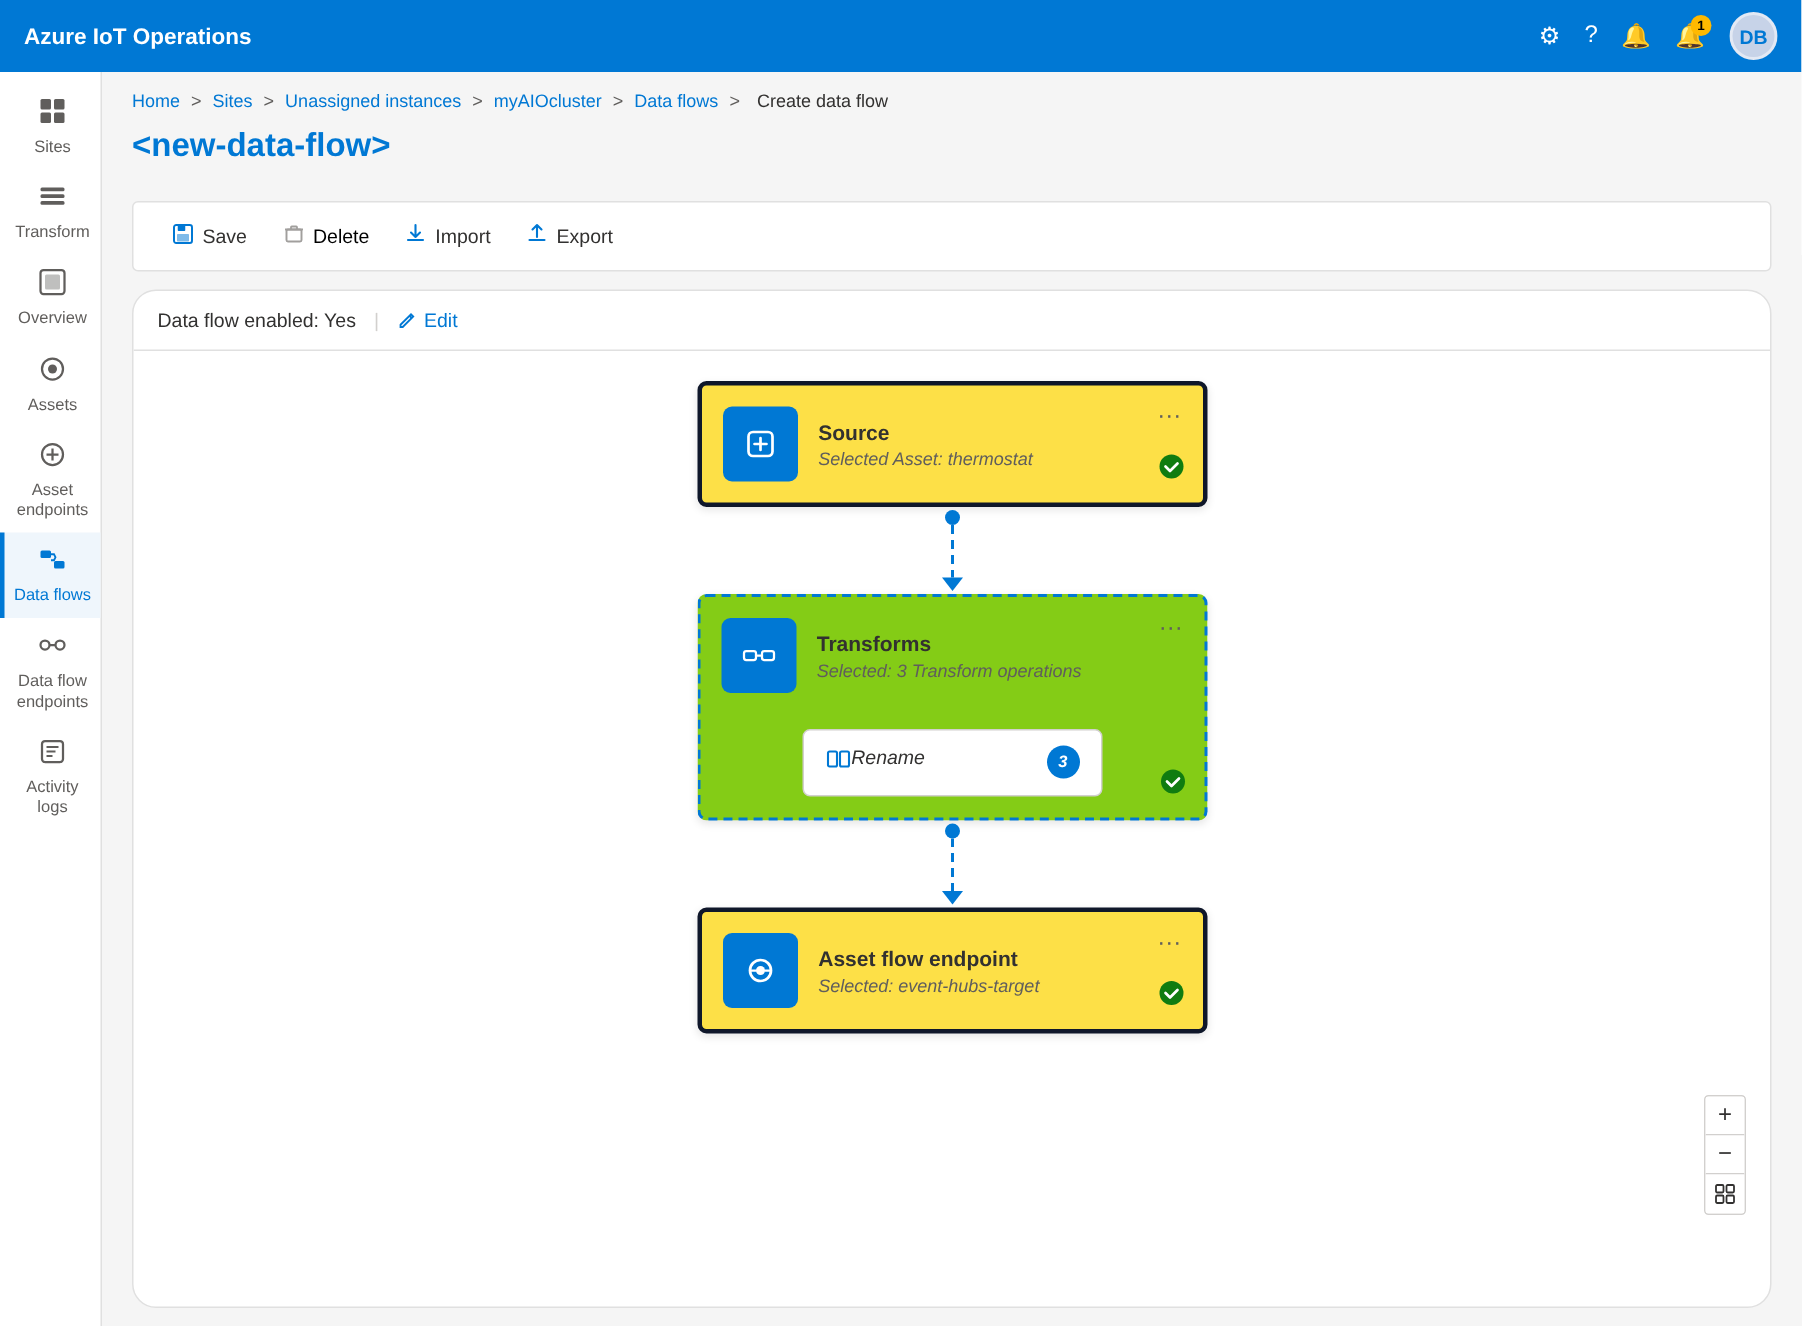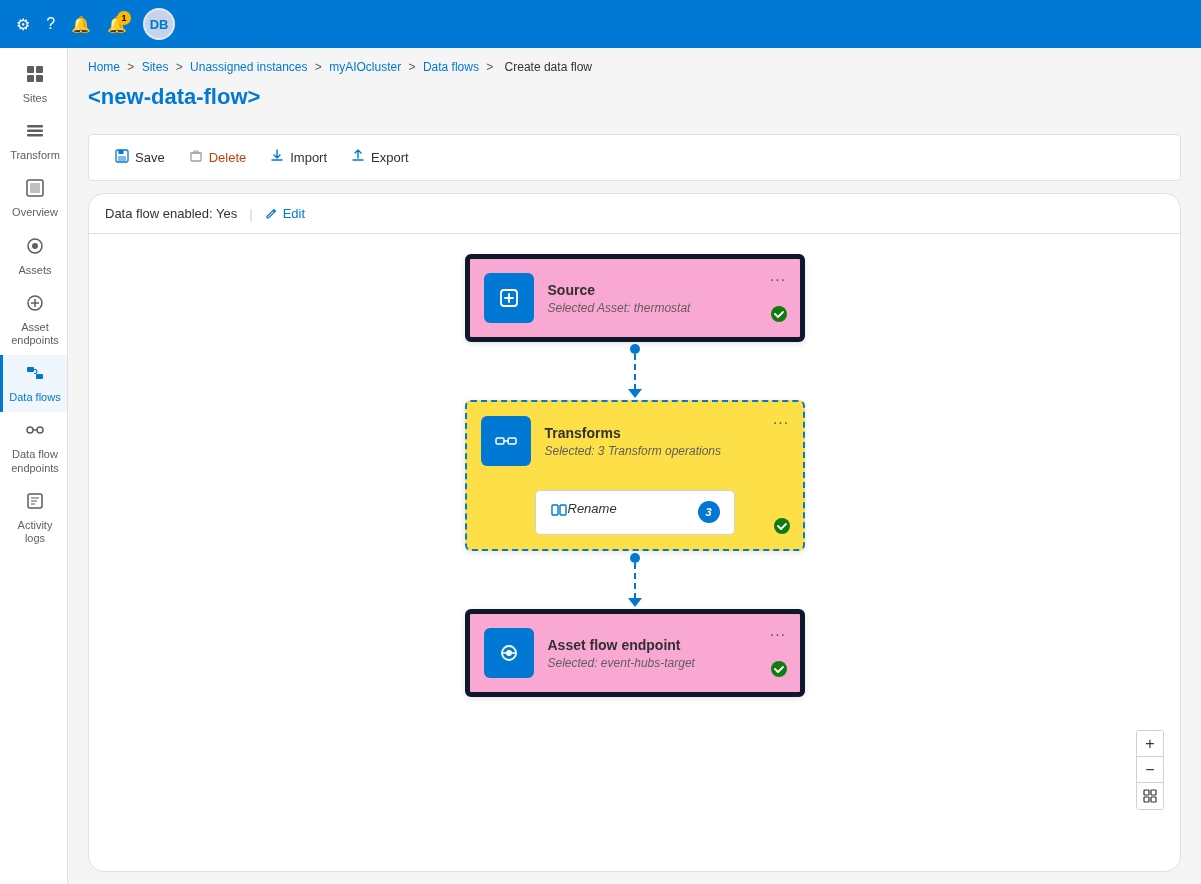--- a/index.html
+++ b/index.html
@@ -197,22 +197,22 @@
     
     .flow-nodes {
       display: flex;
       flex-direction: column;
       align-items: center;
       gap: 0;
       position: relative;
     }
 
     .flow-node {
-      background: #f9a8d4;
-      border: 5px solid #0f172a;
+      background: #fde047;
+      border: 3px solid #0f172a;
       border-radius: 6px;
       width: 340px;
       position: relative;
       box-shadow: 0 2px 6px rgba(0,0,0,0.1);
     }
     .flow-node-inner {
       display: flex;
       align-items: center;
       padding: 14px 14px;
       gap: 14px;
@@ -256,21 +256,21 @@
       position: absolute;
       bottom: 10px;
       right: 12px;
       color: #107c10;
       font-size: 16px;
     }
 
     
     .flow-node.transforms-node {
       border: 2px dashed #0078d4;
-      background: #fde047;
+      background: #84cc16;
     }
 
     
     .connector {
       display: flex;
       flex-direction: column;
       align-items: center;
       height: 58px;
       position: relative;
     }
@@ -368,20 +368,21 @@
       background: white;
       border: none;
       font-size: 10px;
       color: #323130;
     }
   </style>
 </head>
 <body>
 
 <div class="topnav">
+  <span class="topnav-title">Azure IoT Operations</span>
   <div class="topnav-icons">
     <div class="topnav-icon">⚙</div>
     <div class="topnav-icon">?</div>
     <div class="topnav-icon">🔔</div>
     <div class="topnav-icon" style="position:relative;">
       <span style="font-size:16px;">🔔</span>
       <span class="notification-badge">1</span>
     </div>
     <div class="avatar">DB</div>
   </div>
@@ -506,21 +507,21 @@
         </span>
         <span>Save</span>
       </button>
       <button class="toolbar-btn disabled">
         <span class="btn-icon">
           <svg width="14" height="14" viewBox="0 0 14 14" fill="none">
               <rect x="2" y="4" width="10" height="8" rx="1" stroke="#a19f9d" stroke-width="1.3" fill="none"></rect>
               <path d="M1 4h12M5 4V2.5a.5.5 0 01.5-.5h3a.5.5 0 01.5.5V4" stroke="#a19f9d" stroke-width="1.2"></path>
             </svg>
         </span>
-        <span style="color:#c2410c;">Delete</span>
+        <span style="color:#000000;">Delete</span>
       </button>
       <button class="toolbar-btn">
         <span class="btn-icon">
           <svg width="14" height="14" viewBox="0 0 14 14" fill="none">
               <path d="M7 1v8M4 6l3 3 3-3" stroke="#0078d4" stroke-width="1.4" stroke-linecap="round" stroke-linejoin="round"></path>
               <path d="M2 11h10" stroke="#0078d4" stroke-width="1.4" stroke-linecap="round"></path>
             </svg>
         </span>
         <span>Import</span>
       </button>

